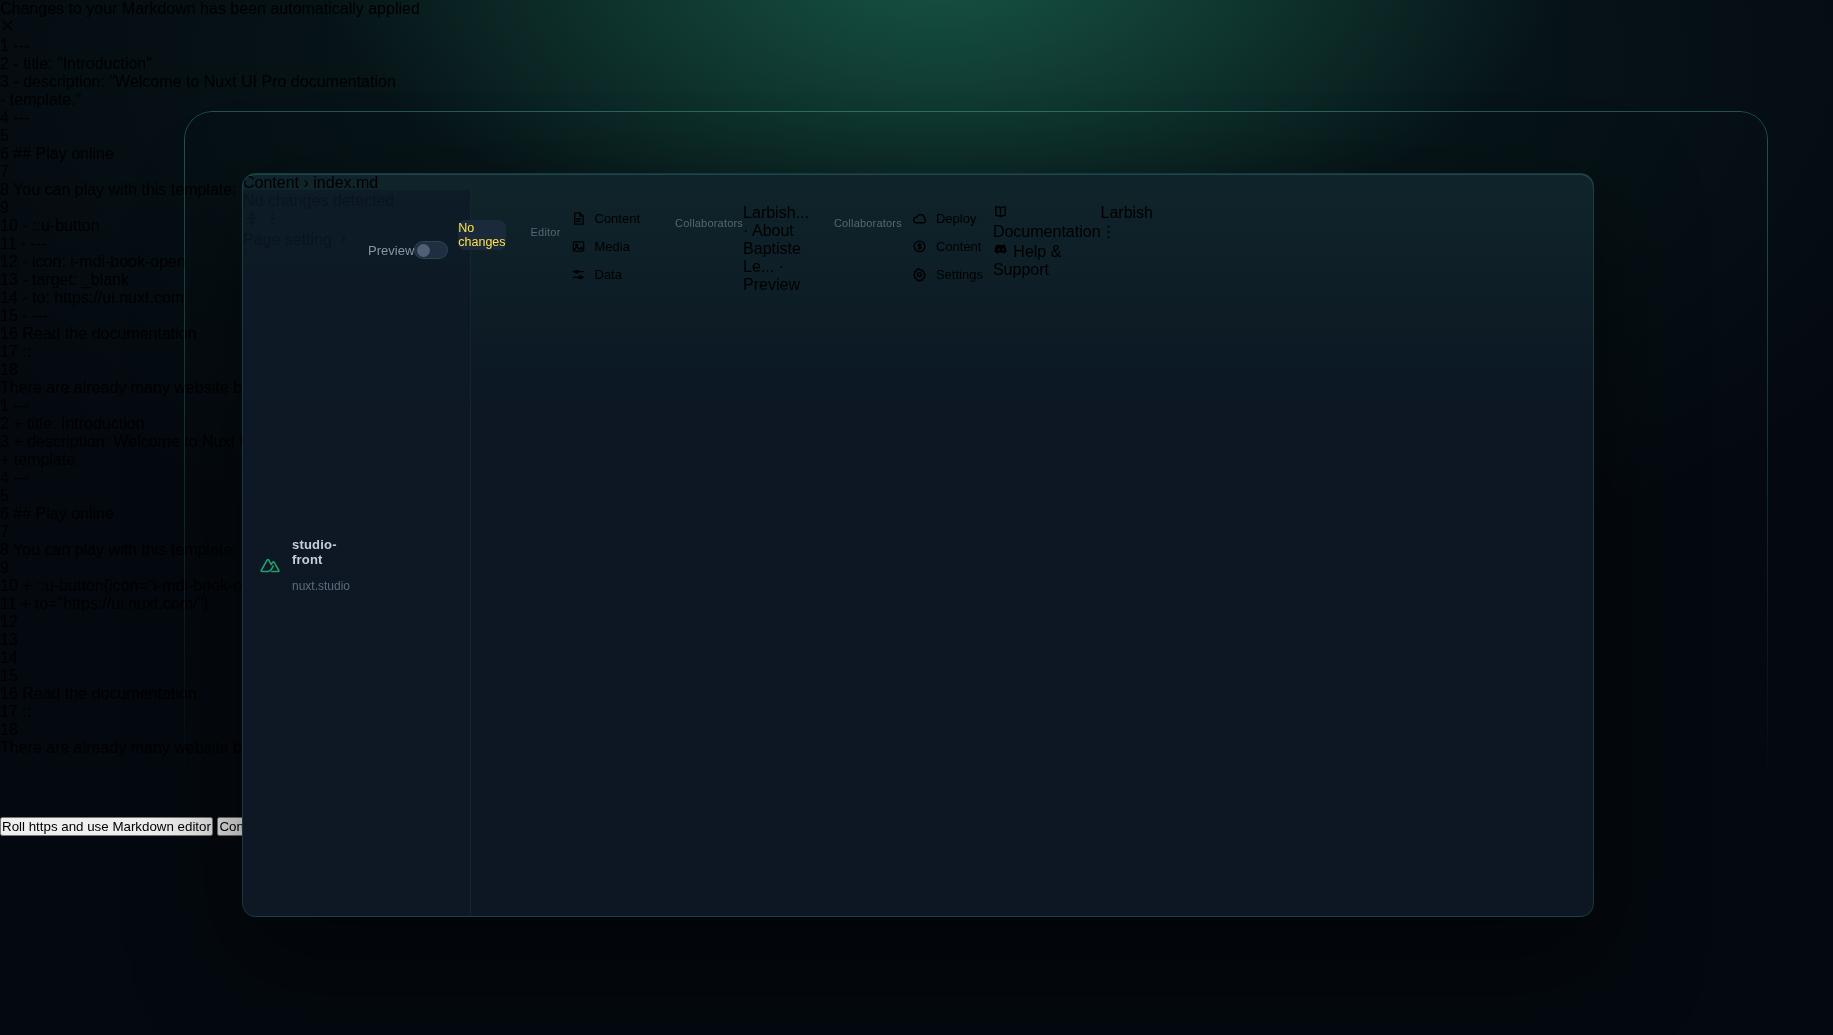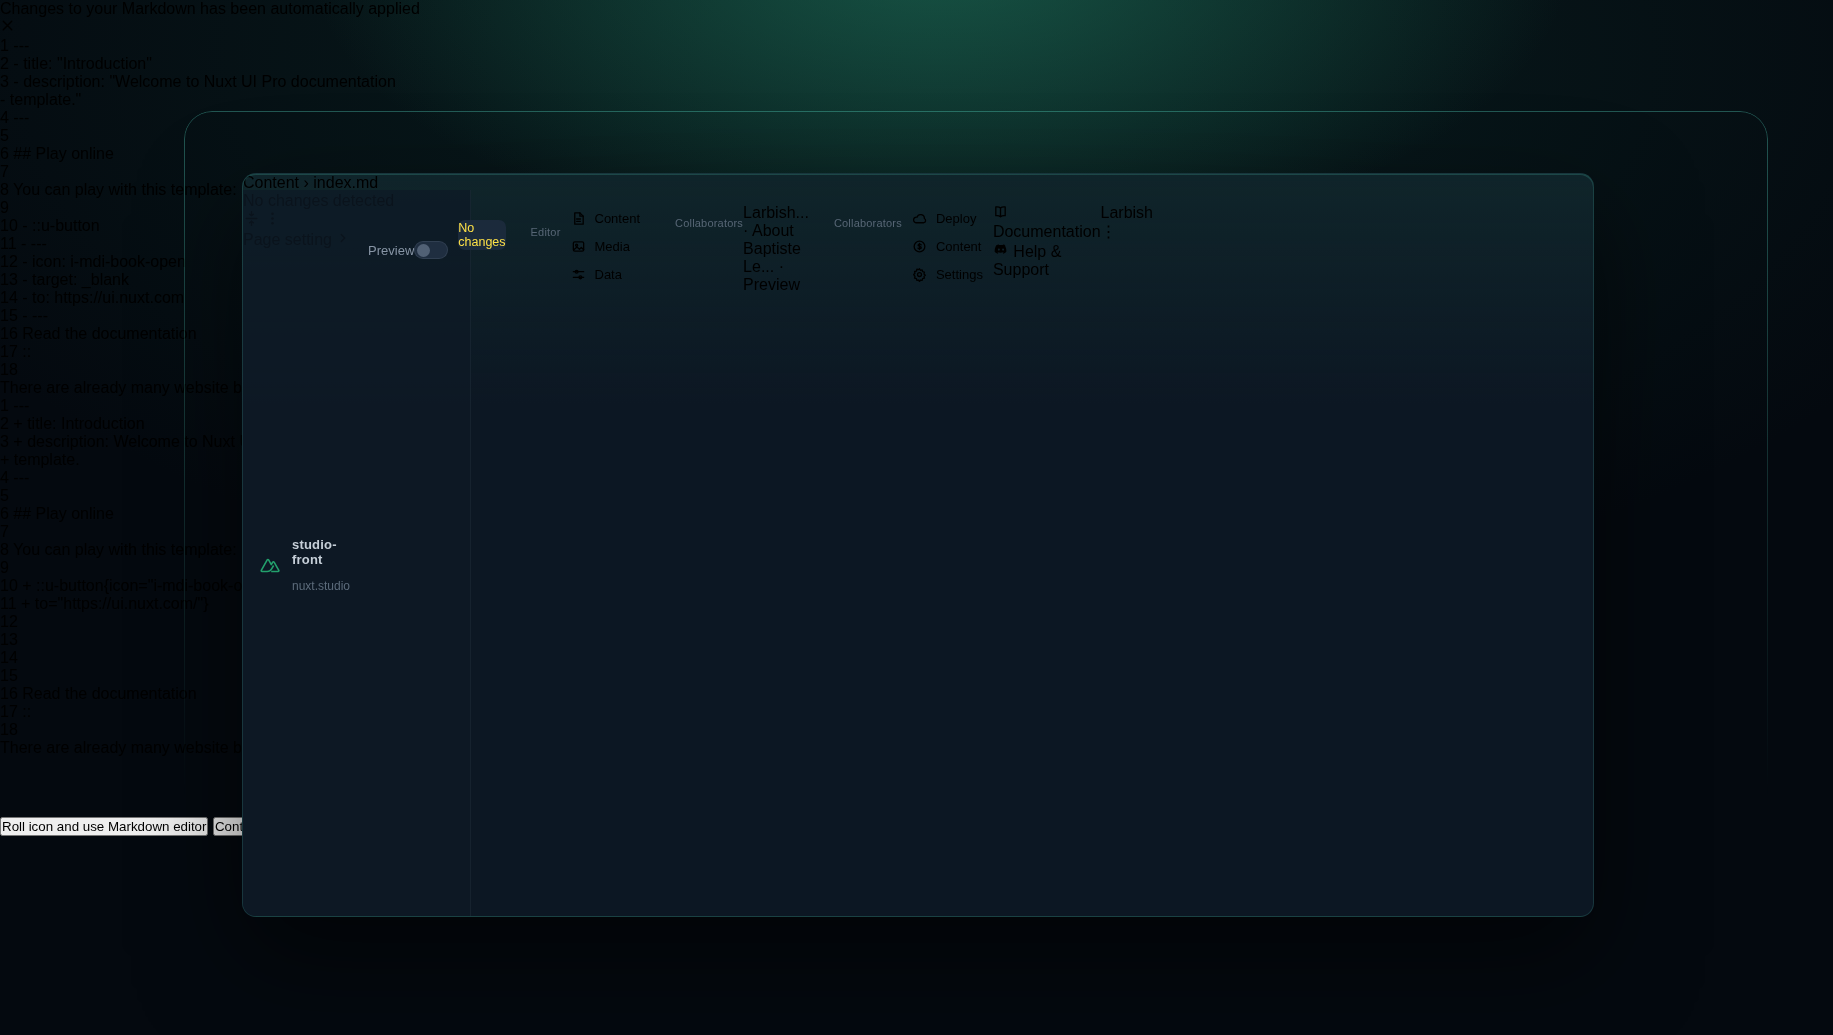--- a/index.html
+++ b/index.html
@@ -451,16 +451,16 @@
         <div class="drow faded">
       <span class="ln"></span>
       <span class="sign "></span>
       <span class="code "><span class="sg txt">There are already many website based on this template:</span></span></div>
         <div class="hatchblock" style="top:180px;height:60px"></div>
         <div class="difffade"></div>
       </div>
   </div>
 
   <div class="m-footer">
-    <button class="btn-ghost">Roll icon and use Markdown editor</button>
+    <button class="btn-ghost">Roll https and use Markdown editor</button>
     <button class="btn-primary">Continue with the visual editor</button>
   </div>
 </div>
 
 </body></html>

